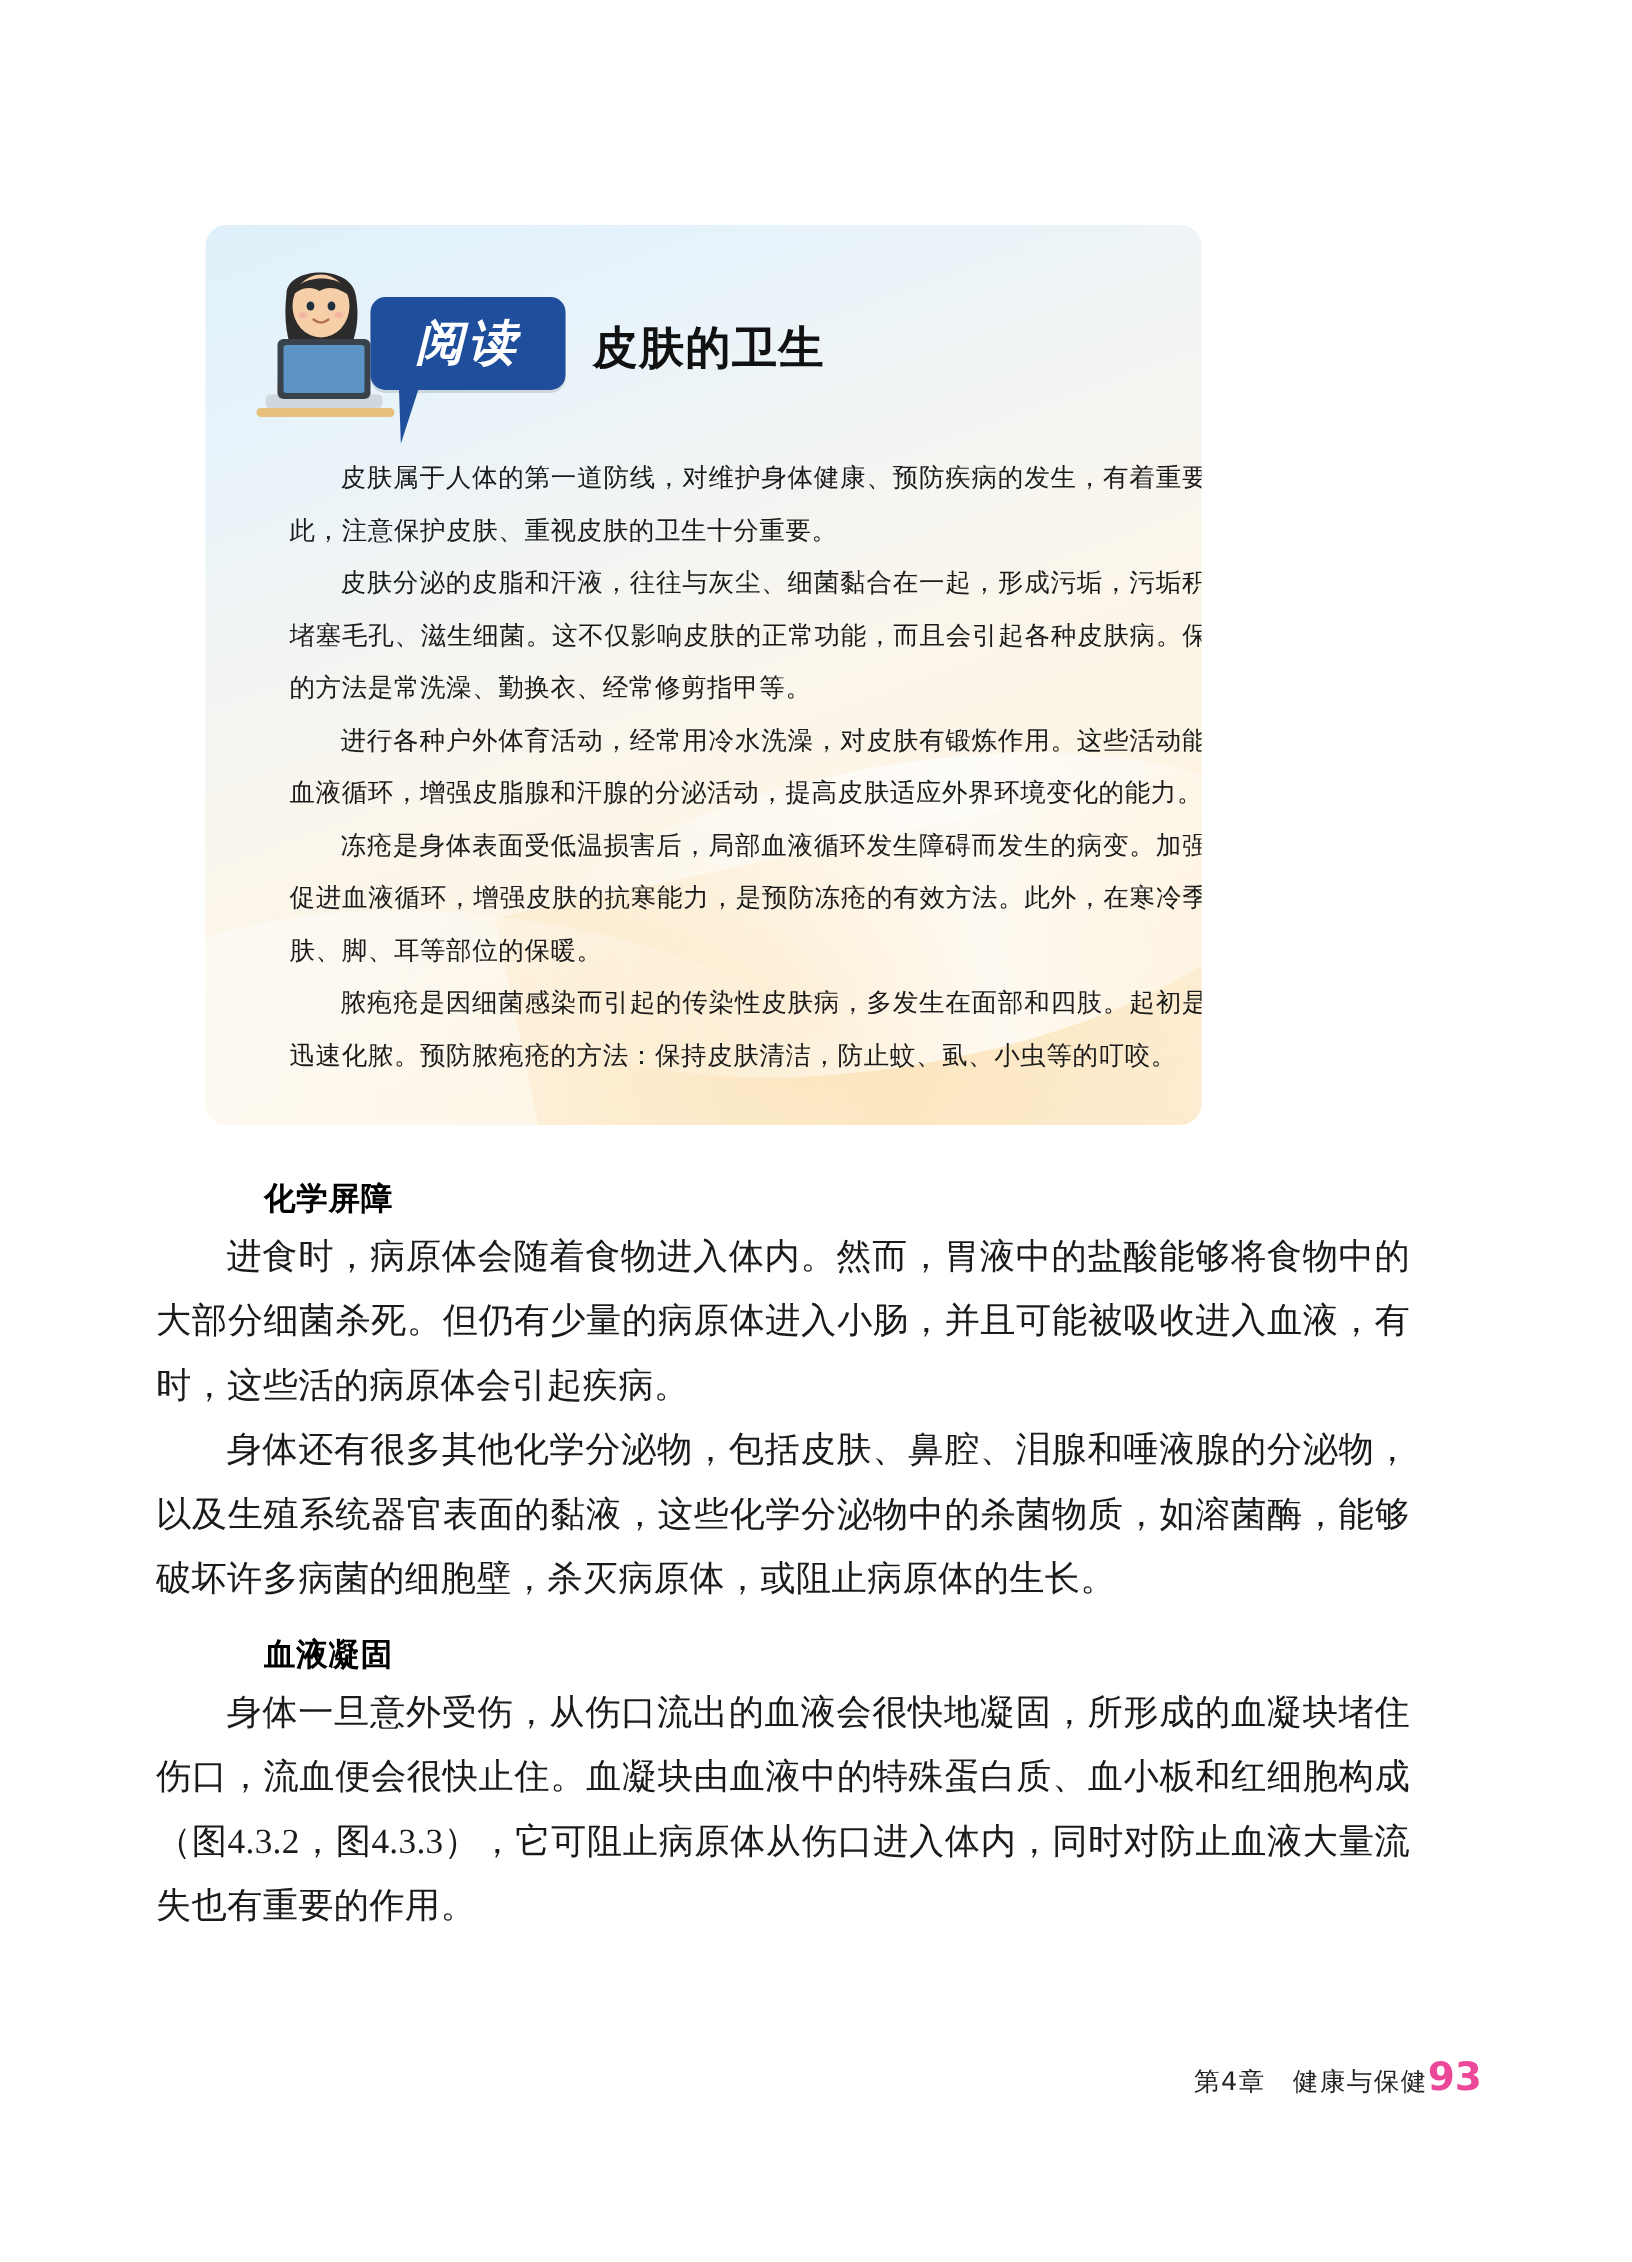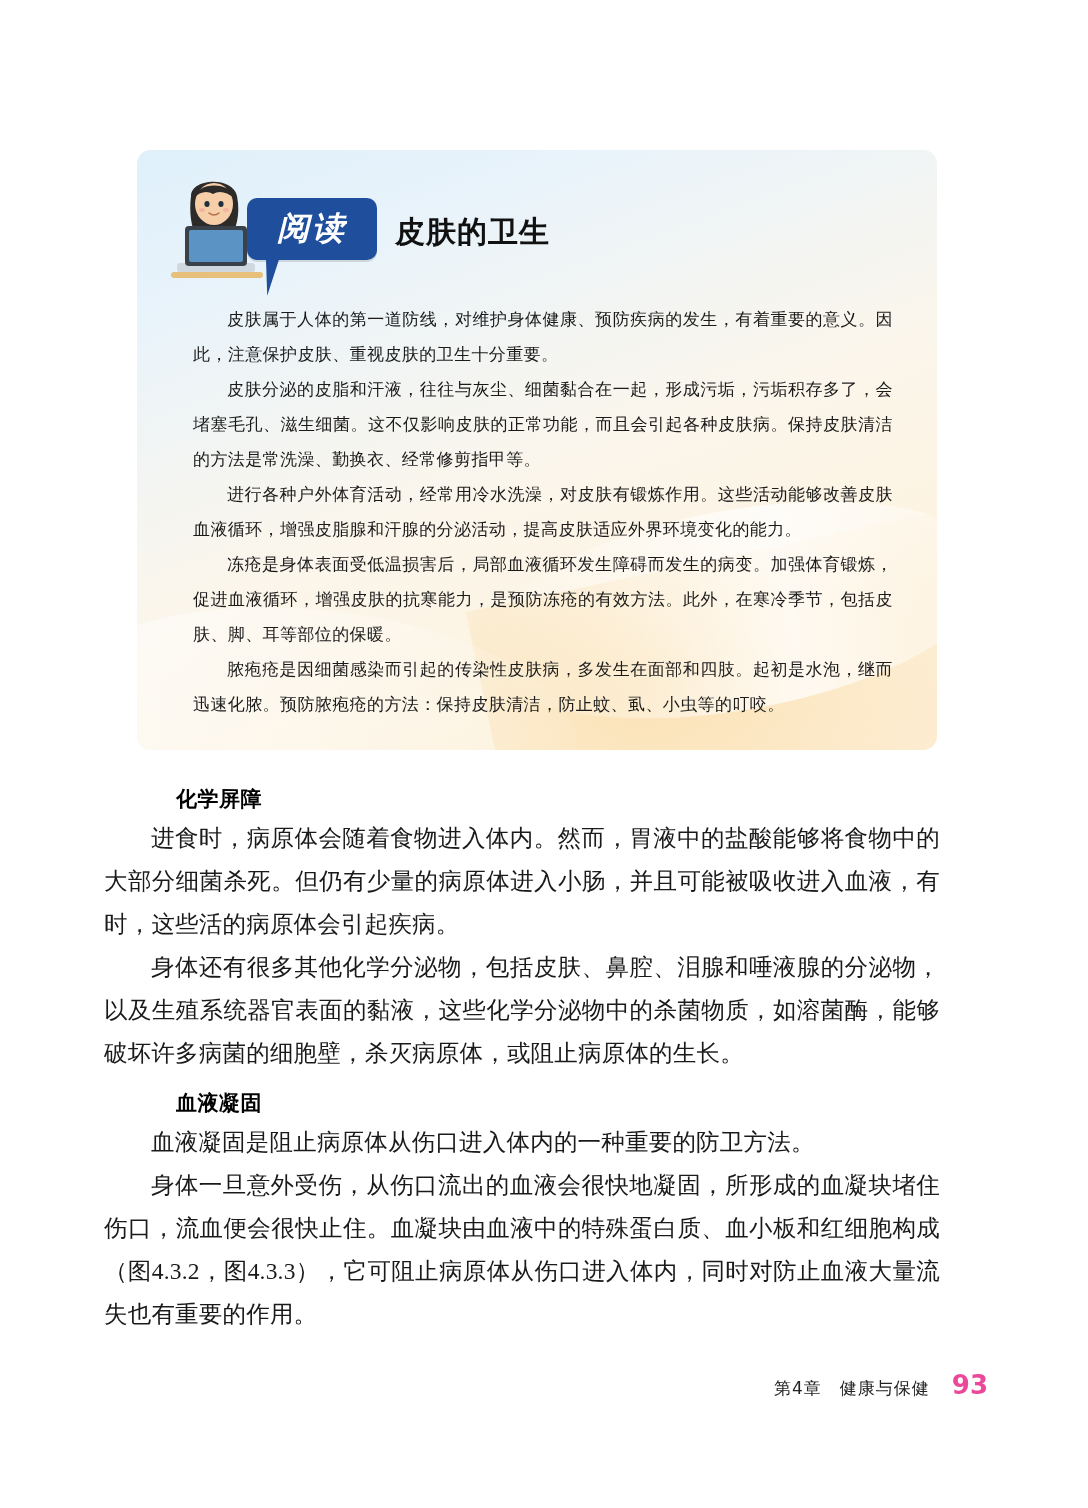--- a/index.html
+++ b/index.html
@@ -14,21 +14,21 @@
     font-family: "Liberation Serif", "DejaVu Serif", serif;
     color: #1a1a1a;
     overflow: hidden;
   }
 
   
   .reading-box {
     position: absolute;
     left: 137px;
     top: 150px;
-    width: 800px;
+    width: 664px;
     height: 600px;
     border-radius: 14px;
     background: linear-gradient(160deg, #dff0fa 0%, #e8f3fb 18%, #fbf6ec 52%, #fdf3e0 78%, #fdeed6 100%);
     overflow: hidden;
   }
   .reading-box .swoosh1 {
     position: absolute;
     right: -120px;
     bottom: -160px;
     width: 560px;
@@ -154,21 +154,20 @@
     letter-spacing: 0.2px;
   }
 
   
   .footer {
     position: absolute;
     right: 100px;
     bottom: 108px;
     display: flex;
     align-items: baseline;
-    gap: 22px;
   }
   .footer .chap {
     font-family: "DejaVu Sans", "Liberation Sans", sans-serif;
     font-size: 17px;
     color: #222;
     letter-spacing: 1px;
   }
   .footer .pageno {
     font-family: "DejaVu Sans", "Liberation Sans", sans-serif;
     font-size: 26px;
@@ -230,20 +229,19 @@
     <p>脓疱疮是因细菌感染而引起的传染性皮肤病，多发生在面部和四肢。起初是水泡，继而迅速化脓。预防脓疱疮的方法：保持皮肤清洁，防止蚊、虱、小虫等的叮咬。</p>
   </div>
 </div>
 
 <div class="main-col">
   <h3 class="subhead">化学屏障</h3>
   <p>进食时，病原体会随着食物进入体内。然而，胃液中的盐酸能够将食物中的大部分细菌杀死。但仍有少量的病原体进入小肠，并且可能被吸收进入血液，有时，这些活的病原体会引起疾病。</p>
   <p>身体还有很多其他化学分泌物，包括皮肤、鼻腔、泪腺和唾液腺的分泌物，以及生殖系统器官表面的黏液，这些化学分泌物中的杀菌物质，如溶菌酶，能够破坏许多病菌的细胞壁，杀灭病原体，或阻止病原体的生长。</p>
 
   <h3 class="subhead second">血液凝固</h3>
-  <p>血液凝固是阻止病原体从伤口进入体内的一种重要的防卫方法。</p>
   <p>身体一旦意外受伤，从伤口流出的血液会很快地凝固，所形成的血凝块堵住伤口，流血便会很快止住。血凝块由血液中的特殊蛋白质、血小板和红细胞构成（图4.3.2，图4.3.3），它可阻止病原体从伤口进入体内，同时对防止血液大量流失也有重要的作用。</p>
 </div>
 
 <div class="footer">
   <span class="chap">第4章　健康与保健</span>
   <span class="pageno">93</span>
 </div>
 
 </body></html>

